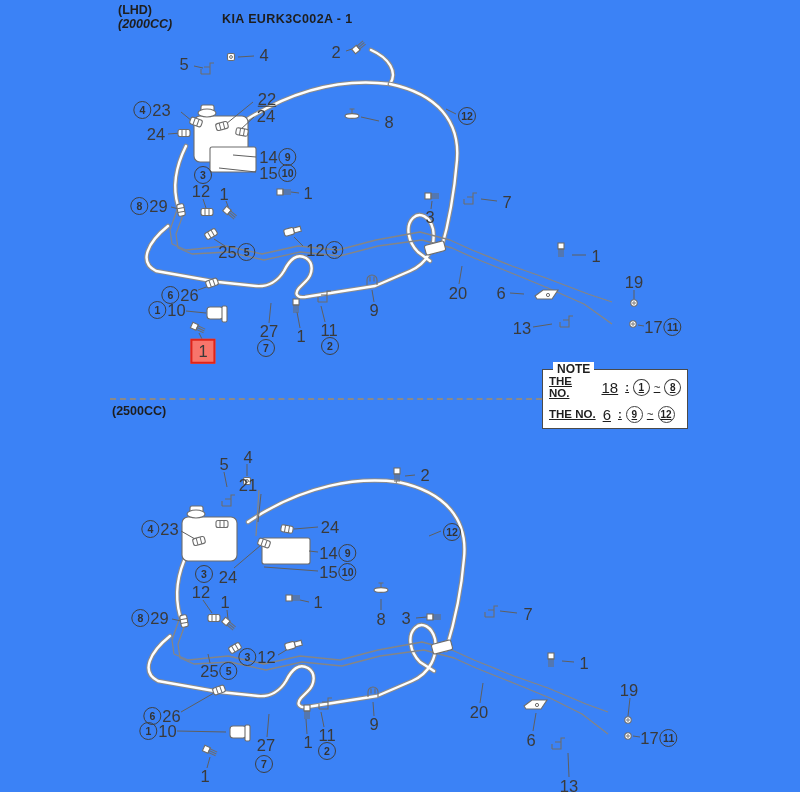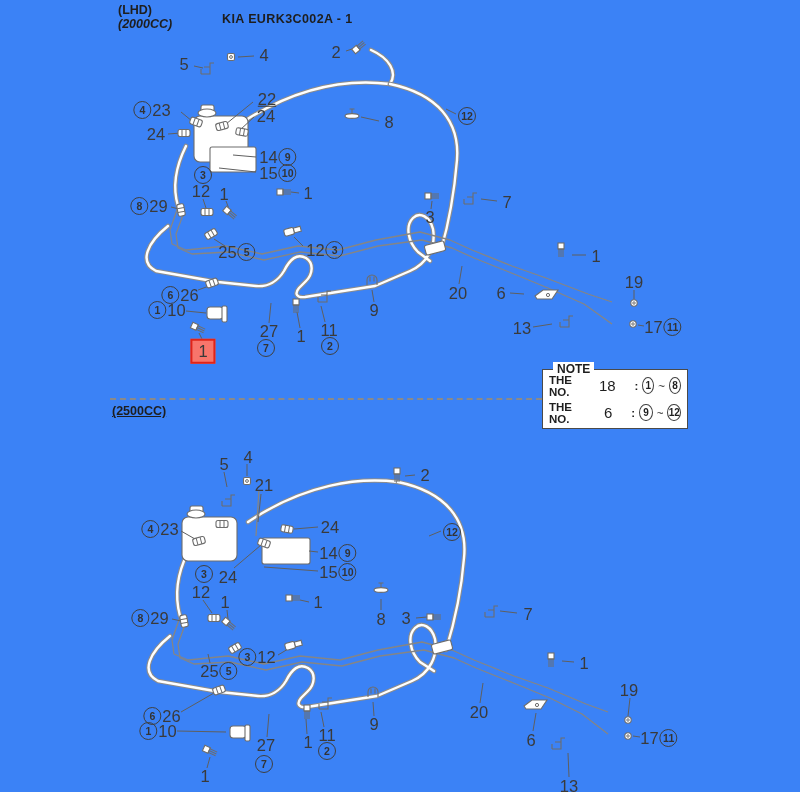--- a/index.html
+++ b/index.html
@@ -2,43 +2,43 @@
 <html><head>
 <meta charset="utf-8">
 <style>
   html,body{margin:0;padding:0;background:#fff;}
   #page{position:relative;width:800px;height:792px;background:#3b82f6;overflow:hidden;
         font-family:"Liberation Sans",sans-serif;color:#2e2e2e;}
   .hdr{position:absolute;font-weight:bold;font-size:12.5px;color:#1e1e1e;white-space:nowrap;}
   #lhd{left:118px;top:3px;}
   #eng-top{left:118px;top:17px;font-style:italic;}
   #doc-title{left:222px;top:12px;letter-spacing:.4px;}
-  #eng-bottom{left:112px;top:404px;text-decoration:underline;}
+  #eng-bottom{left:112px;top:404px;}
   #separator{position:absolute;left:110px;top:398px;width:432px;height:0;
              border-top:2px dashed #8a8a8a;}
   #art{position:absolute;left:0;top:0;}
   .tube{fill:none;stroke:#8d8d8d;stroke-width:4.6;stroke-linecap:round;stroke-linejoin:round;}
   .core{fill:none;stroke:#fff;stroke-width:2.4;stroke-linecap:round;stroke-linejoin:round;}
   .rail{fill:none;stroke:#858585;stroke-width:1.3;stroke-linejoin:round;}
   .part{fill:#fff;stroke:#6d6d6d;stroke-width:1.1;}
   .lead{stroke:#5f5f5f;stroke-width:1;}
   .callout{position:absolute;transform:translate(-50%,-50%);display:flex;align-items:center;
            gap:1px;font-size:16.5px;color:#3a3a3a;white-space:nowrap;line-height:1;}
   .callout .circ{display:inline-flex;align-items:center;justify-content:center;
            width:16px;height:16px;border:1.4px solid #3f3f3f;border-radius:50%;
            font-size:10.5px;font-weight:bold;color:#333;}
   .callout.red{padding:2px 6px;}
   #note-box{position:absolute;left:542px;top:369px;width:144px;height:58px;
             border:1.6px solid #4a4a4a;background:#fff;}
   #note-title{position:absolute;top:-8px;left:10px;background:#fff;padding:0 4px;
               font-size:12px;font-weight:bold;color:#1e1e1e;}
   #note-rows{display:flex;flex-direction:column;justify-content:space-around;height:100%;
              padding:2px 6px;box-sizing:border-box;}
-  .note-row{display:flex;align-items:center;gap:4px;font-size:11.5px;font-weight:bold;color:#1e1e1e;}
-  .note-row .note-num{font-size:15px;font-weight:400;margin:0 15px;}
+  .note-row{display:flex;align-items:center;gap:4px;font-size:11.5px;font-weight:bold;color:#1e1e1e;text-decoration:underline;}
+  .note-row .note-num{font-size:15px;font-weight:400;margin:0 3px;}
   .note-row .circ{display:inline-flex;align-items:center;justify-content:center;
            width:15px;height:15px;border:1.3px solid #3f3f3f;border-radius:50%;
            font-size:10px;font-weight:bold;}
   .note-row .tilde{font-weight:400;}
 </style>
 </head>
 <body>
 
 <div id="page">
 
@@ -479,21 +479,21 @@
         <span class="plain">1</span>
       </div>
     </div>
   <div>
       <div class="callout" style="left: 224px; top: 464px;">
         <span class="plain">5</span>
       </div>
       <div class="callout" style="left: 248px; top: 457px;">
         <span class="plain">4</span>
       </div>
-      <div class="callout" style="left: 264px; top: 485px;">
+      <div class="callout" style="left: 248px; top: 485px;">
         <span class="plain">21</span>
       </div>
       <div class="callout" style="left: 425px; top: 475px;">
         <span class="plain">2</span>
       </div>
       <div class="callout" style="left: 160px; top: 529px;">
         <span class="circ">4</span>
         <span class="plain">23</span>
       </div>
       <div class="callout" style="left: 330px; top: 527px;">

